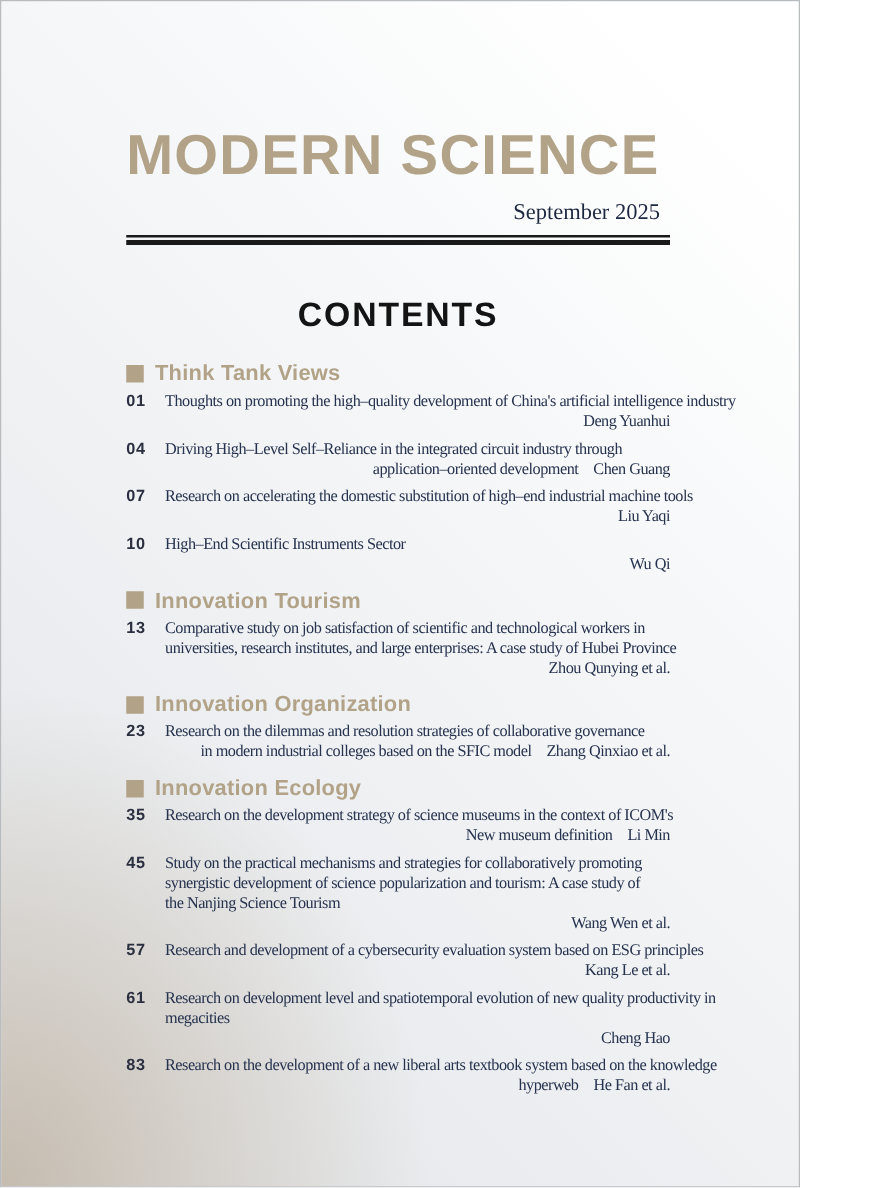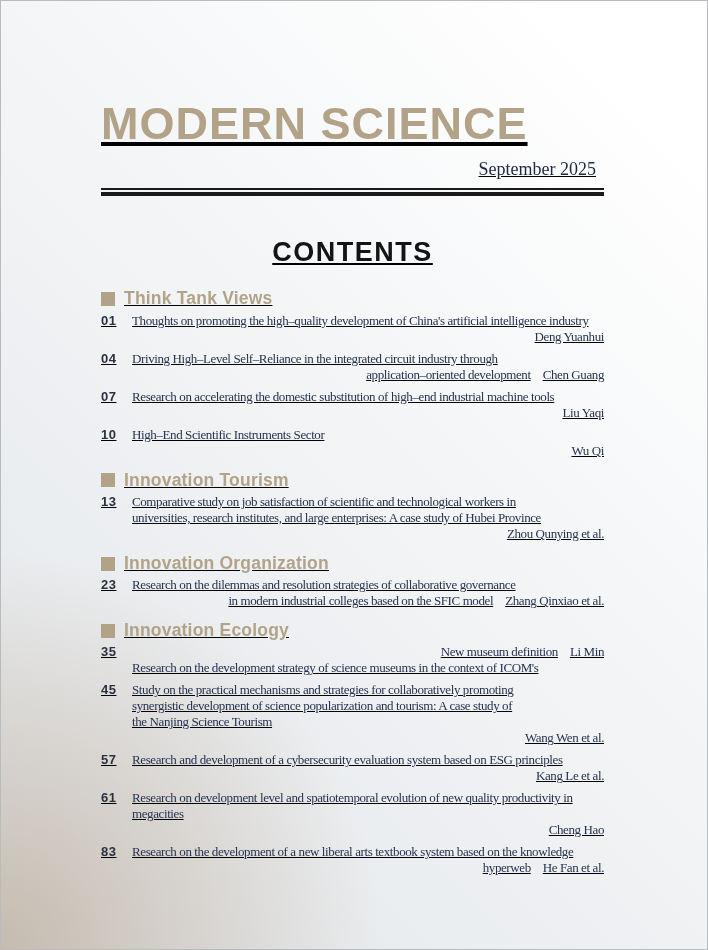--- a/index.html
+++ b/index.html
@@ -2,29 +2,28 @@
 <html style="--accent: #b2a388; --ink: #26334f;"><head>
 <meta charset="utf-8">
 <style>
   :root{
     --accent:#b2a388;
     --ink:#26334f;
   }
   html,body{margin:0;padding:0;background:#ffffff;}
   .page{
     position:relative;
-    width:708px;height:950px;
+    width:640px;height:950px;
     box-sizing:border-box;
     border:1px solid #b9bcbf;
     overflow:hidden;
     background:
       radial-gradient(90% 70% at 0% 100%, rgba(188,174,156,0.75) 0%, rgba(188,174,156,0) 60%),
       linear-gradient(225deg, #ffffff 10%, #f0f2f4 55%, #e2e5e9 100%);
     font-family:"Liberation Serif", serif;
-    text-decoration:underline;
   }
   .content{padding:100px 103px 0 100px;}
 
   .journal-title{
     font-family:"Liberation Sans", sans-serif;
     font-weight:700;font-size:45px;line-height:1.02;
     letter-spacing:1px;color:var(--accent);
   }
   .issue-date{
     margin-top:13px;padding-right:8px;text-align:right;
@@ -164,25 +163,25 @@
 
       <div class="section">
         <div class="section-header">
           <span class="sq"></span>
           <span class="section-label">Innovation Ecology</span>
         </div>
 
         <div class="entry">
           <div class="num">35</div>
           <div class="entry-body">
+            <div class="tl">Research on the development strategy of science museums in the context of ICOM's</div>
             <div class="tl split">
               <span>New museum definition</span>
               <span class="author">Li Min</span>
             </div>
-            <div class="tl">Research on the development strategy of science museums in the context of ICOM's</div>
           </div>
         </div>
 
         <div class="entry">
           <div class="num">45</div>
           <div class="entry-body">
             <div class="tl">Study on the practical mechanisms and strategies for collaboratively promoting</div>
             <div class="tl">synergistic development of science popularization and tourism: A case study of</div>
             <div class="tl">the Nanjing Science Tourism</div>
             <div class="author-line">Wang Wen et al.</div>

